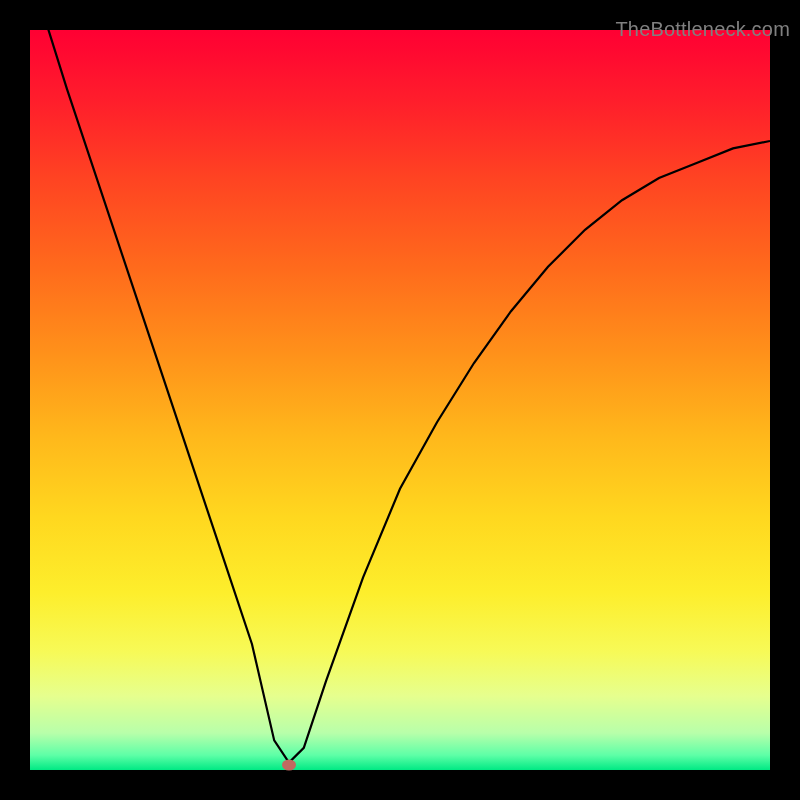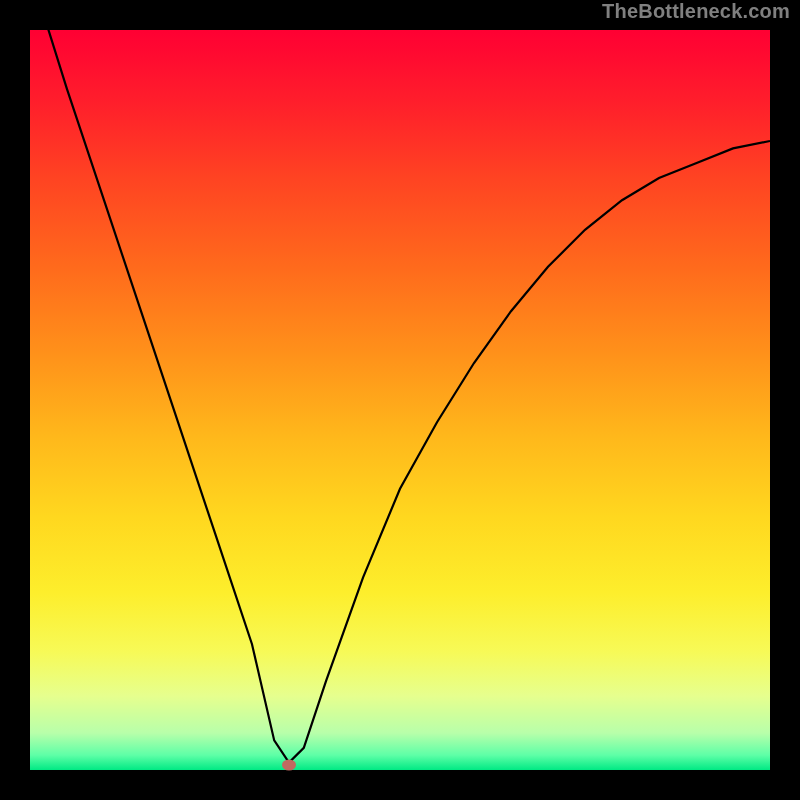--- a/index.html
+++ b/index.html
@@ -53,24 +53,24 @@
   .marker {
     position: absolute;
     width: 14px;
     height: 11px;
     border-radius: 50% / 50%;
     background: #c06a60;
     transform: translate(-50%, -50%);
   }
   .watermark {
     position: absolute;
-    top: 0;
+    top: 18px;
     right: 10px;
     font-size: 20px;
-    font-weight: 700;
+    font-weight: 400;
     color: #808080;
     letter-spacing: 0.2px;
   }
 </style>
 </head>
 <body>
 
 <div class="frame">
 
   <div class="plot-area">

